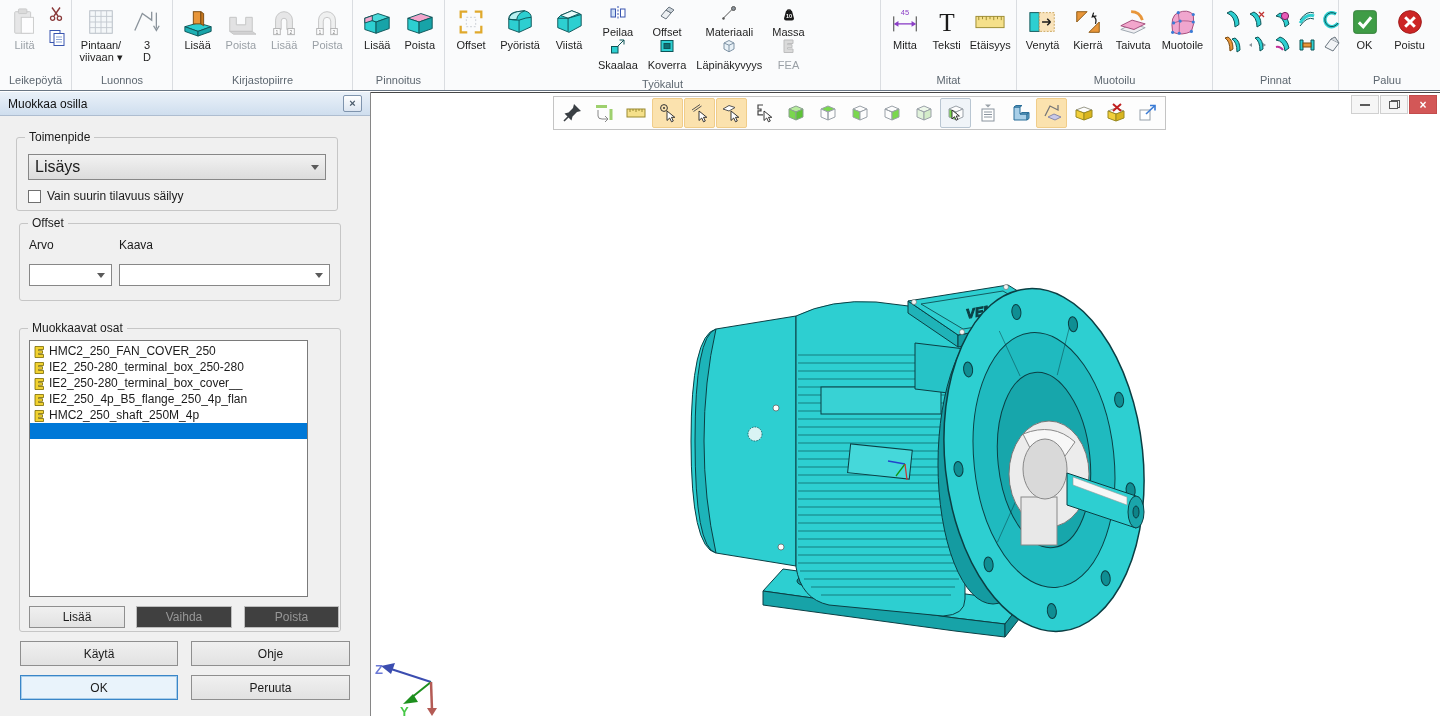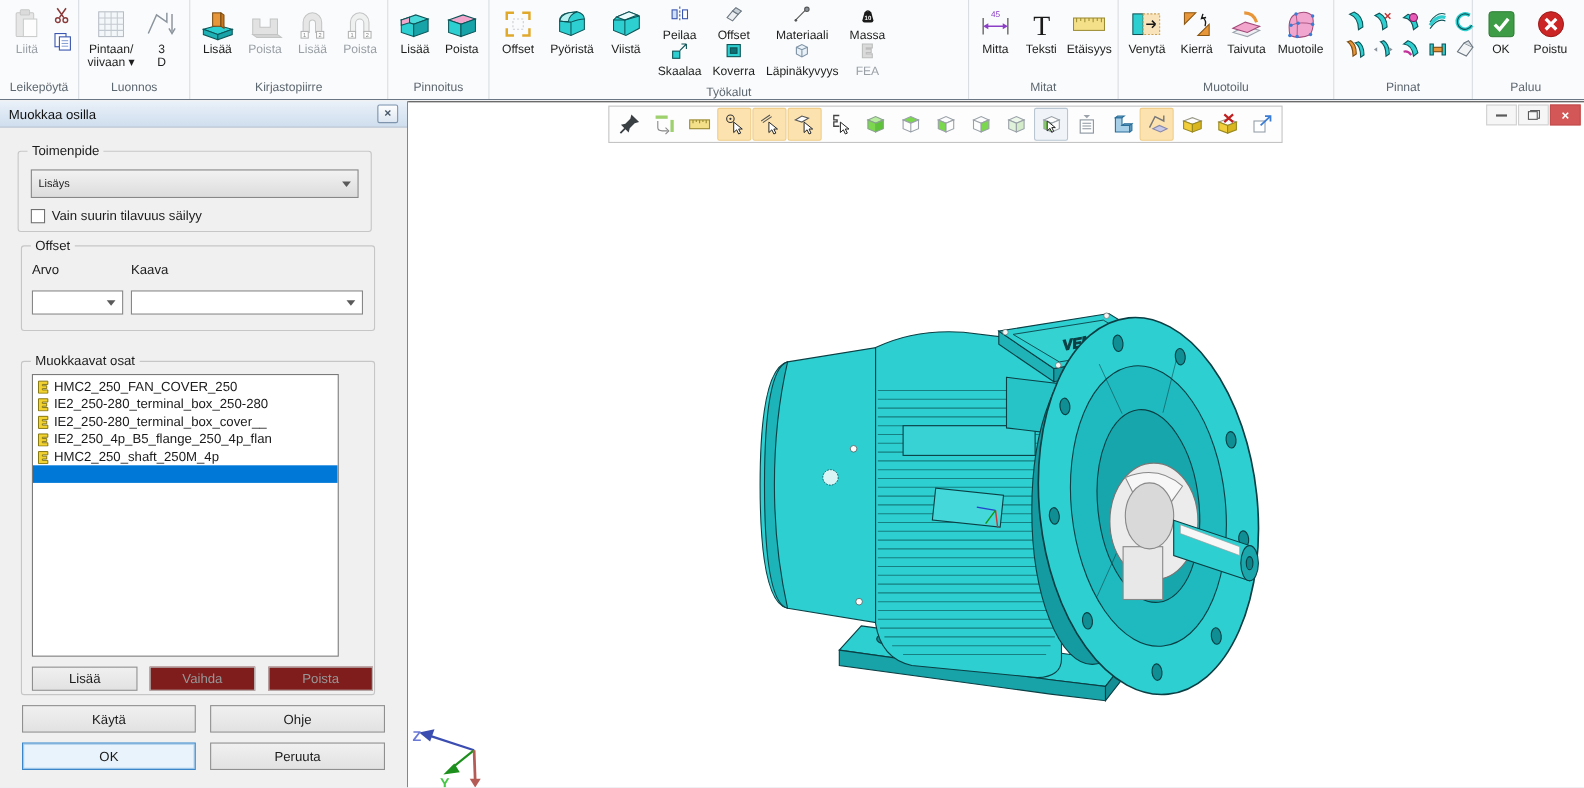--- a/index.html
+++ b/index.html
@@ -27,34 +27,34 @@
   .panel{position:absolute;left:0;top:92px;width:371px;height:624px;background:#f0f0f0;
          border-right:1px solid #868686;box-sizing:border-box;}
   .panel-title{height:24px;background:linear-gradient(#eaf1f9,#cfdeee);border-bottom:1px solid #aebdd0;
                display:flex;align-items:center;padding:0 8px;font-size:12px;color:#101010;box-sizing:border-box;}
   .panel-close{margin-left:auto;width:17px;height:15px;border:1px solid #7f94ad;border-radius:2px;
                background:linear-gradient(#fefefe,#dde6f1);color:#4a5a6a;font-size:11px;font-weight:bold;
                display:flex;align-items:center;justify-content:center;line-height:1;}
   .groupbox{position:absolute;border:1px solid #c6c6c6;border-radius:3px;}
   .gb-label{position:absolute;top:-8px;left:8px;background:#f0f0f0;padding:0 4px;font-size:12px;color:#1b1b1b;}
   .combo{position:absolute;box-sizing:border-box;border:1px solid #878787;display:flex;align-items:center;
-         padding:0 20px 0 6px;font-size:10px;}
+         padding:0 20px 0 6px;font-size:16px;}
   .combo .chev{position:absolute;right:6px;top:50%;margin-top:-2px;width:0;height:0;
                border-left:4px solid transparent;border-right:4px solid transparent;border-top:5px solid #5a5a5a;}
   .combo.gray{background:linear-gradient(#f2f2f2,#dcdcdc);}
   .combo.white{background:#fff;}
   .checkrow{position:absolute;display:flex;align-items:center;gap:6px;font-size:12px;}
   .checkbox{width:13px;height:13px;background:#fff;border:1px solid #707070;box-sizing:border-box;}
   .listbox{position:absolute;background:#fff;border:1px solid #7a7a7a;box-sizing:border-box;overflow:hidden;padding-top:2px;}
   .part-row{height:16px;display:flex;align-items:center;padding-left:3px;gap:3px;font-size:12px;white-space:nowrap;}
   .part-row svg{flex:0 0 auto;}
   .part-row.selected{background:#0078d7;padding:0;margin-top:0px;}
   .btn{position:absolute;box-sizing:border-box;display:flex;align-items:center;justify-content:center;
        font-size:12px;background:linear-gradient(#f0f0f0,#e2e2e2);border:1px solid #8f8f8f;color:#1b1b1b;}
-  .btn.disabled{background:#7f1d1d;border-color:#bdbdbd;color:#979797;}
+  .btn.disabled{background:#404040;border-color:#bdbdbd;color:#979797;}
   .btn.default{background:#e9f3fb;border:1px solid #3a86c8;box-shadow:inset 0 0 0 1px #a8cdea;}
   
   .viewport{position:absolute;left:371px;top:92px;right:0;bottom:0;background:#fff;border-top:1px solid #474747;}
   .qtoolbar{position:absolute;left:182px;top:3px;height:34px;background:#fdfdfd;border:1px solid #c4c4c4;
             display:flex;align-items:center;padding:2px;gap:1px;box-sizing:border-box;}
   .qbtn{width:29px;height:28px;display:flex;align-items:center;justify-content:center;border-radius:2px;border:1px solid transparent;}
   .qbtn.active{background:#fbe2ae;border-color:#f0cd8a;}
   .qbtn.pressed{background:#f0f4f8;border-color:#b9c6d2;}
   .winctl{position:absolute;right:3px;top:2px;display:flex;gap:1px;}
   .wbtn{width:28px;height:19px;display:flex;align-items:center;justify-content:center;

